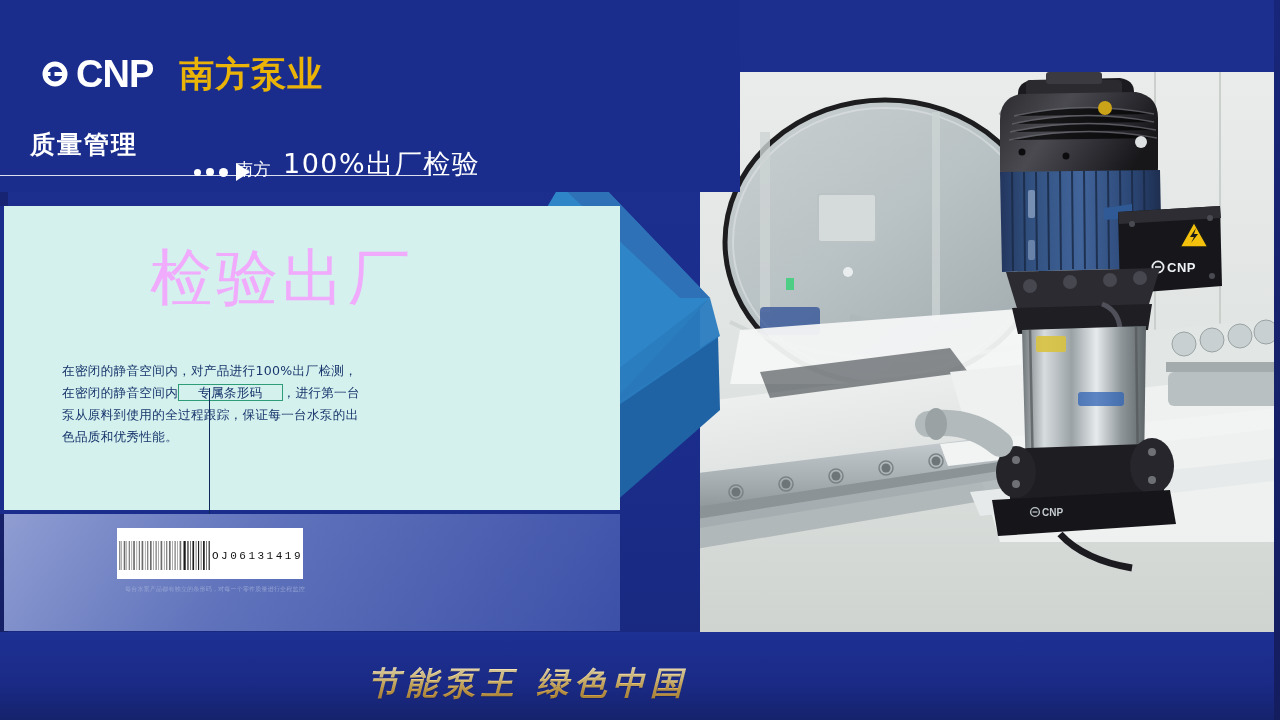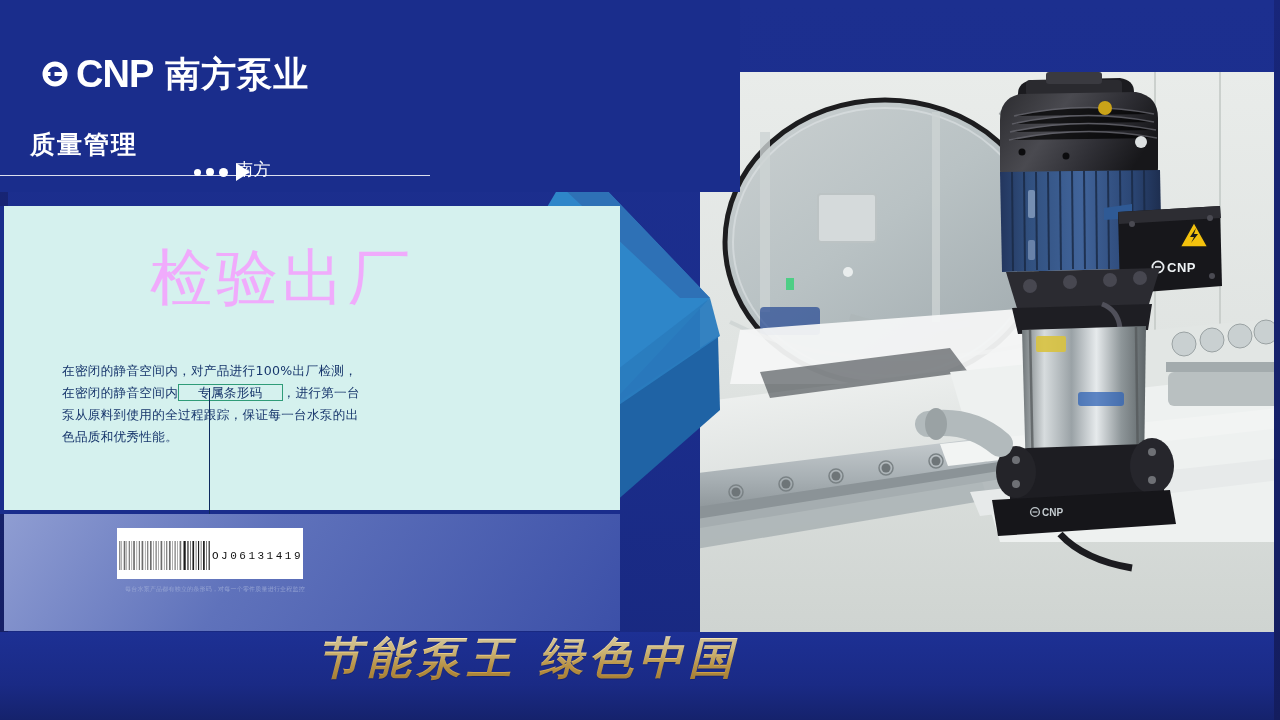--- a/index.html
+++ b/index.html
@@ -68,23 +68,23 @@
     font-size: 38px;
     font-weight: 700;
     letter-spacing: -1px;
     color: #ffffff;
     line-height: 1;
     font-family: "Liberation Sans", "DejaVu Sans", sans-serif;
   }
   .logo-cn {
     font-size: 35px;
     font-weight: 700;
-    color: #ffffff;
+    color: #eab308;
     line-height: 1;
-    margin-left: 6px;
+    margin-left: 20px;
     letter-spacing: 1px;
     font-family: "DejaVu Sans", "Liberation Sans", sans-serif;
   }
 
   .sec-title {
     position: absolute;
     left: 30px;
     top: 128px;
     font-size: 25px;
     font-weight: 700;
@@ -276,24 +276,24 @@
     position: absolute;
     left: 0;
     bottom: 0;
     width: 1280px;
     height: 88px;
     background: linear-gradient(180deg,#1d3094 0%, #1a2a85 60%, #15226c 100%);
   }
   .slogan {
     position: absolute;
     left: 0;
-    bottom: 32px;
+    bottom: 14px;
     width: 1056px;
     text-align: center;
-    font-size: 44px;
+    font-size: 32px;
     font-weight: 700;
     font-style: italic;
     letter-spacing: 6px;
     font-family: "DejaVu Serif", "Liberation Serif", serif;
     background: linear-gradient(180deg,#fdf3d0 0%, #efd38a 38%, #d8ad55 62%, #b8862f 100%);
     -webkit-background-clip: text;
     background-clip: text;
     color: transparent;
     -webkit-text-fill-color: transparent;
     text-shadow: 0 1px 0 rgba(0,0,0,.15);
@@ -557,20 +557,21 @@
   <div class="sec-title">质量管理</div>
   <div class="rule"></div>
 
   <div class="dots-arrow">
     <span class="dot d1"></span>
     <span class="dot d2"></span>
     <span class="dot d3"></span>
     <span class="tri"></span>
   </div>
   <div class="nanfang">南方</div>
+  <div class="headline">100%出厂检验</div>
 
   <div class="panel"></div>
   <div class="panel-title">检验出厂</div>
 
   <div class="body-text">
     <span>在密闭的静音空间内，对产品进行100%出厂检测，在密闭的静音空间内</span><span class="hl-box">专属条形码</span><span>，进行第一台泵从原料到使用的全过程跟踪，保证每一台水泵的出色品质和优秀性能。</span>
   </div>
 
   <div class="connector"></div>
 

